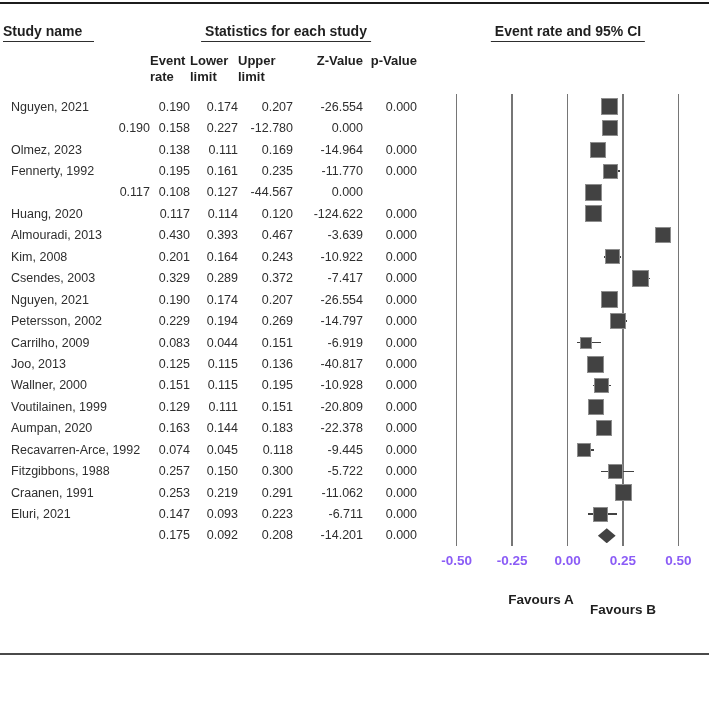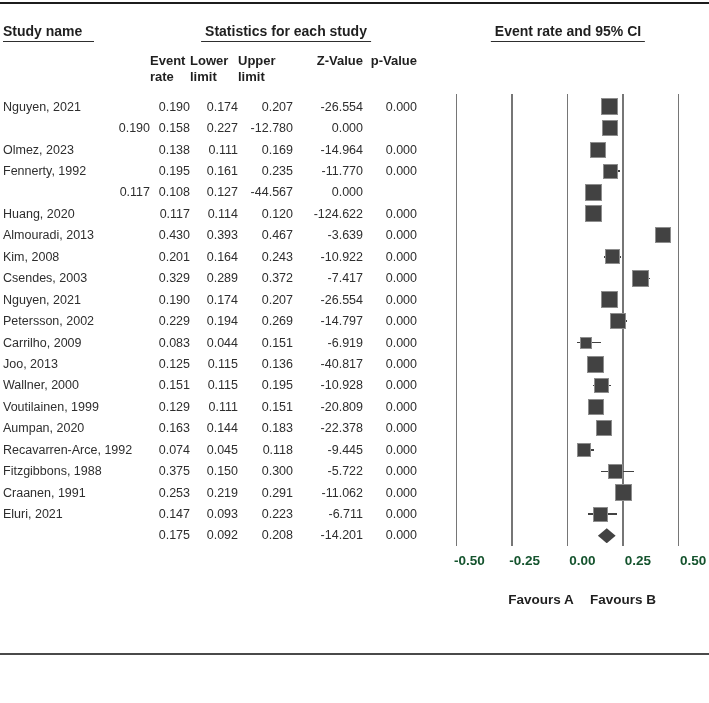--- a/index.html
+++ b/index.html
@@ -13,29 +13,29 @@
   #hdr-study{left:3px;padding-right:12px;}
   #hdr-stats{left:286px;}
   #hdr-ci{left:568px;}
   .colgrid{display:grid;grid-template-columns:150px 40px 48px 55px 70px 54px;width:417px;}
   #subhdr{left:0;top:53px;font-size:13px;font-weight:bold;color:#1f1f1f;line-height:15.5px;}
   #subhdr .c{text-align:left;}
   #subhdr .r{text-align:right;}
   #rows{left:0;top:96px;font-size:12.5px;}
   .trow{height:21.45px;display:grid;grid-template-columns:150px 40px 48px 55px 70px 54px;
         align-items:center;}
-  .trow .name{text-align:left;padding-left:3px;white-space:nowrap;}
+  .trow .name{text-align:left;padding-left:3px;white-space:nowrap;margin-left:8px;}
   .trow .num{text-align:right;}
   .gridline{position:absolute;width:1.6px;background:#767676;}
   .ciline{position:absolute;height:1.6px;background:#424242;}
   .sq{position:absolute;background:#424242;border:1px solid #8d8d8d;box-sizing:border-box;}
   .diamond{position:absolute;background:#424242;
            clip-path:polygon(50% 0,100% 50%,50% 100%,0 50%);}
-  .ticklab{position:absolute;top:553px;width:56px;text-align:right;
-           font-size:13.5px;font-weight:bold;color:#14532d;}
+  .ticklab{position:absolute;top:553px;width:56px;text-align:center;
+           font-size:13.5px;font-weight:bold;color:#8b5cf6;}
   .favours{top:592px;font-size:13.5px;font-weight:bold;color:#1f1f1f;
            transform:translateX(-50%);white-space:nowrap;}
   .footer-rule{left:0;top:653px;width:709px;height:2px;background:#4a4a4a;}
   .meta-title{left:2px;top:700px;font-size:27px;font-weight:bold;color:#3c3c3c;
               letter-spacing:-0.3px;}
 </style>
 </head>
 <body>
 
 <div class="abs top-rule"></div>
@@ -198,21 +198,21 @@
     <div class="trow">
       <div class="name">Recavarren-Arce, 1992</div>
       <div class="num">0.074</div>
       <div class="num">0.045</div>
       <div class="num">0.118</div>
       <div class="num">-9.445</div>
       <div class="num">0.000</div>
     </div>
     <div class="trow">
       <div class="name">Fitzgibbons, 1988</div>
-      <div class="num">0.375</div>
+      <div class="num">0.257</div>
       <div class="num">0.150</div>
       <div class="num">0.300</div>
       <div class="num">-5.722</div>
       <div class="num">0.000</div>
     </div>
     <div class="trow">
       <div class="name">Craanen, 1991</div>
       <div class="num">0.253</div>
       <div class="num">0.219</div>
       <div class="num">0.291</div>
@@ -285,16 +285,16 @@
     <div class="ciline" style="left: 600.779px; width: 33.249px; top: 470.57px;"></div>
     <div class="sq" style="left: 607.909px; top: 463.87px; width: 15px; height: 15px;"></div>
     <div class="ciline" style="left: 616.074px; width: 15.9595px; top: 492.02px;"></div>
     <div class="sq" style="left: 615.11px; top: 484.32px; width: 17px; height: 17px;"></div>
     <div class="ciline" style="left: 588.144px; width: 28.8158px; top: 513.47px;"></div>
     <div class="sq" style="left: 592.614px; top: 506.77px; width: 15px; height: 15px;"></div>
     <div class="diamond" style="left: 597.892px; width: 17.7429px; top: 528.22px; height: 15px;"></div>
   </div>
 
 <div class="abs favours" id="favours-a" style="left: 541px; text-align: center;">Favours A</div>
-<div class="abs favours" id="favours-b" style="left: 622.945px;">Favours B</div>
+<div class="abs favours" id="favours-b" style="left: 622.945px; margin-top: 10px;">Favours B</div>
 
 <div class="abs footer-rule"></div>
 <div class="abs meta-title">Meta Analysis</div>
 
 </body></html>

